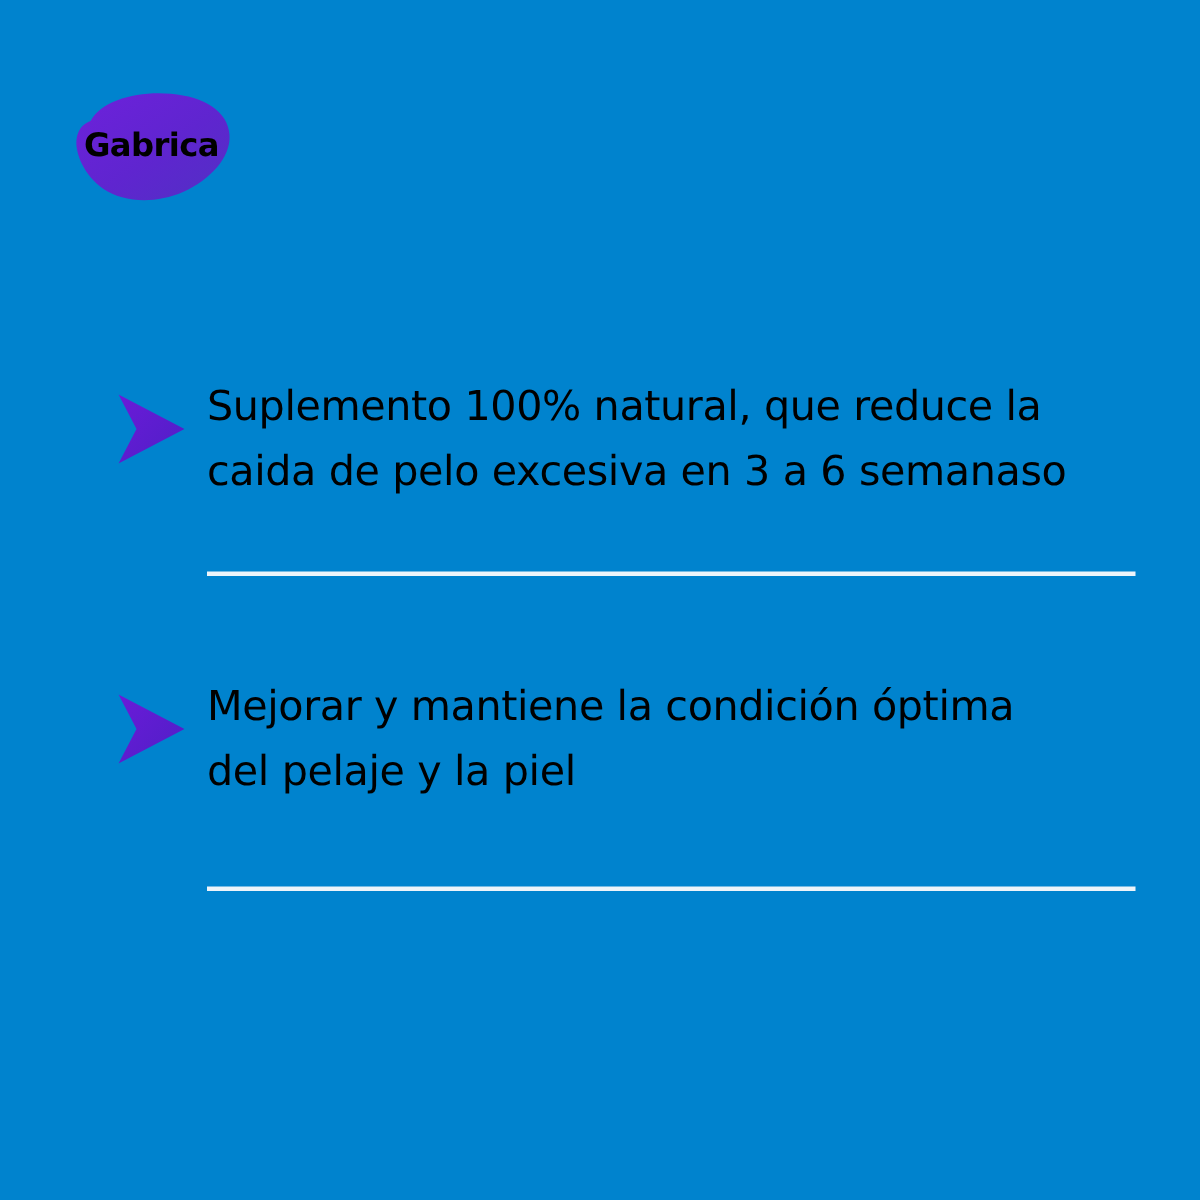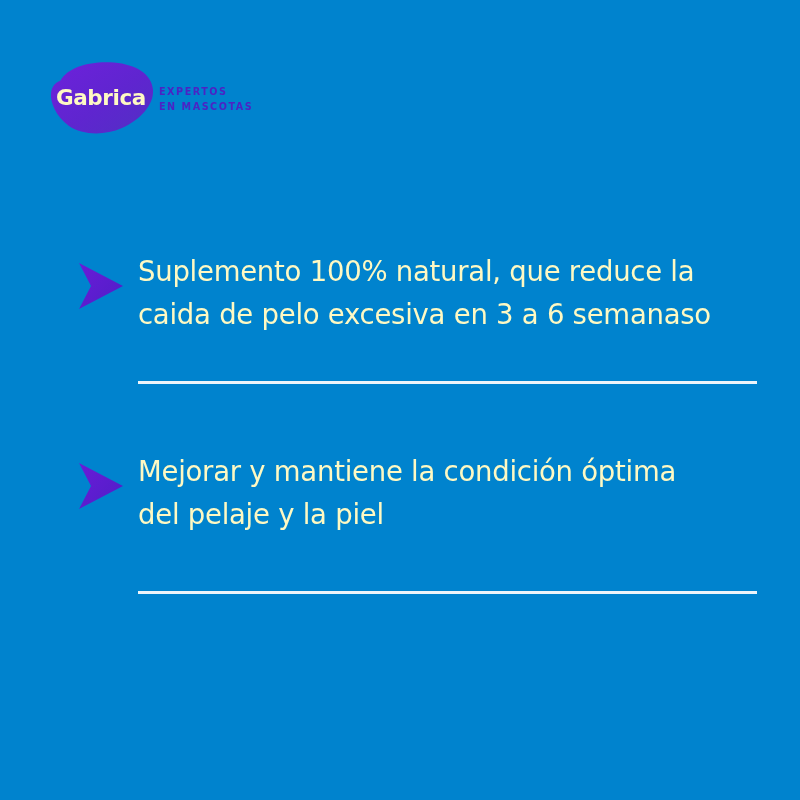--- a/index.html
+++ b/index.html
@@ -49,21 +49,21 @@
     left: 0;
     top: 0;
     width: 106px;
     height: 74px;
     display: flex;
     align-items: center;
     justify-content: center;
     pointer-events: none;
   }
   #brand-wordmark span {
-    color: #fef9c3;
+    color: #000000;
     font-family: "DejaVu Sans", "Liberation Sans", sans-serif;
     font-size: 21.5px;
     font-weight: bold;
     letter-spacing: -0.4px;
     line-height: 1;
     transform: translateY(1px);
   }
 
   #brand-tagline {
     position: absolute;
@@ -125,21 +125,21 @@
     display: block;
     width: 46px;
     height: 48px;
   }
 
   .benefit-text {
     position: absolute;
     left: 138px;
     top: 0;
     width: 625px;
-    color: #fef9c3;
+    color: #000000;
     font-family: "DejaVu Sans", "Liberation Sans", sans-serif;
     font-size: 27.5px;
     font-weight: normal;
     line-height: 43px;
     letter-spacing: -0.25px;
     white-space: pre-line;
   }
 
   .divider {
     position: absolute;
@@ -167,22 +167,20 @@
             <stop offset="100%" stop-color="#5130C4"></stop>
           </linearGradient>
         </defs>
         <path d="M12.5 20.5 C20 6.5 44 0.5 66 2.5 C88 4.5 104 14 105 30 C106 45 92 60 74 68 C56 76 34 75 21 66 C8 57 2 42 3 33 C4 26 7 23 12.5 20.5 Z" fill="url(#blobGrad)"></path>
       </svg>
       <div id="brand-wordmark">
         <span>Gabrica</span>
       </div>
     </div>
 
-    <div id="brand-tagline">EXPERTOS
-EN MASCOTAS</div>
 
 
   </div>
 
   <div id="benefits-list">
 
     <div class="benefit-row" data-index="0">
       <div class="benefit-marker">
         <svg viewBox="0 0 46 48" xmlns="http://www.w3.org/2000/svg" aria-hidden="true">
           <defs>

